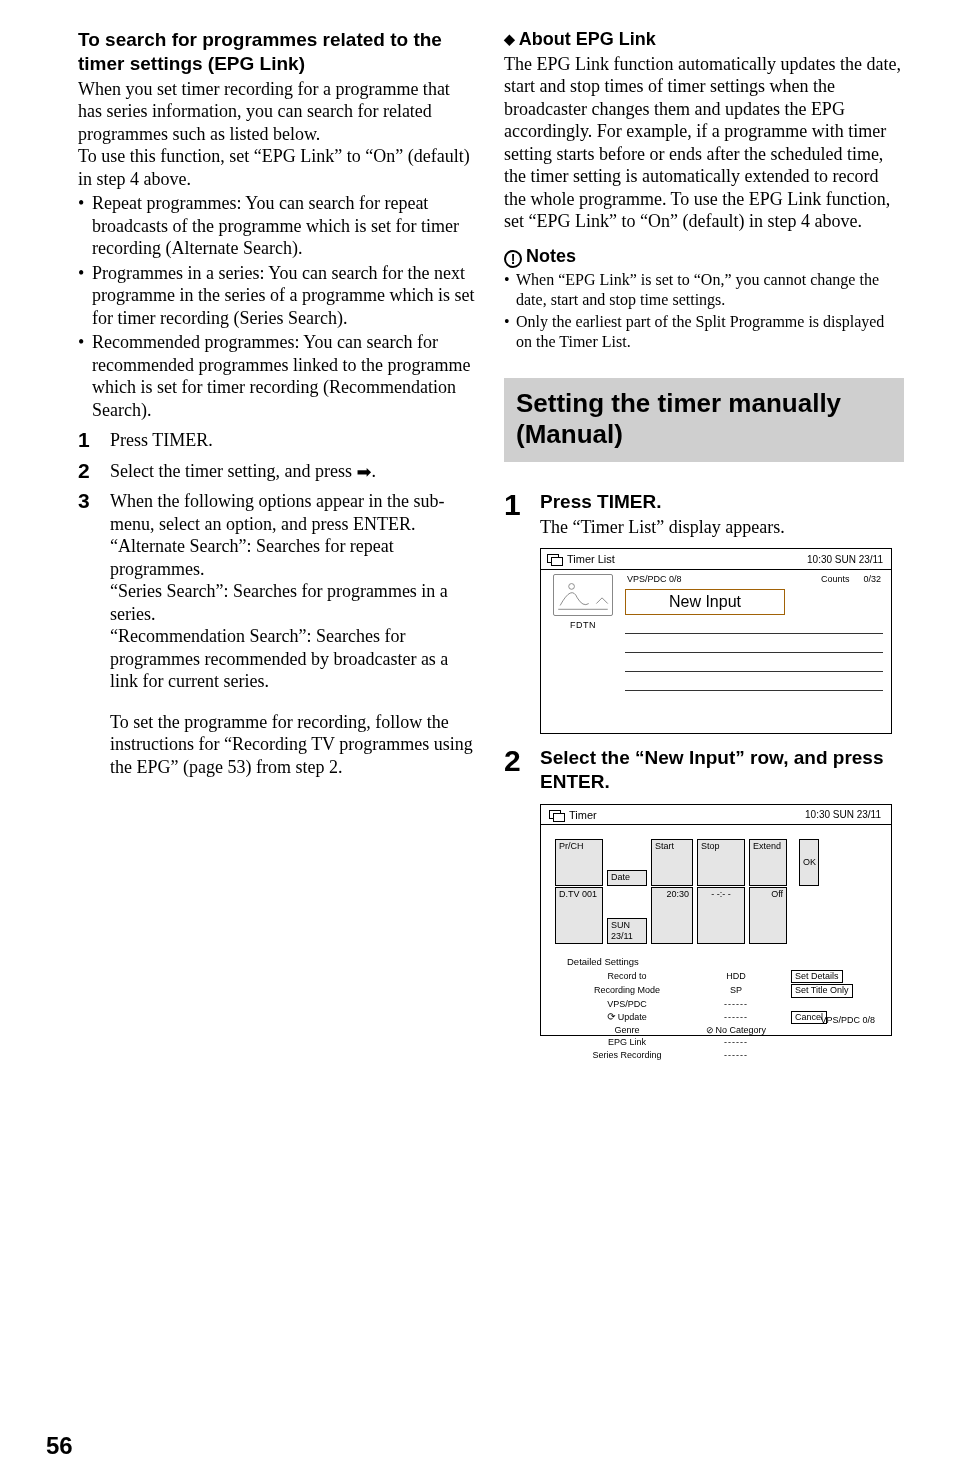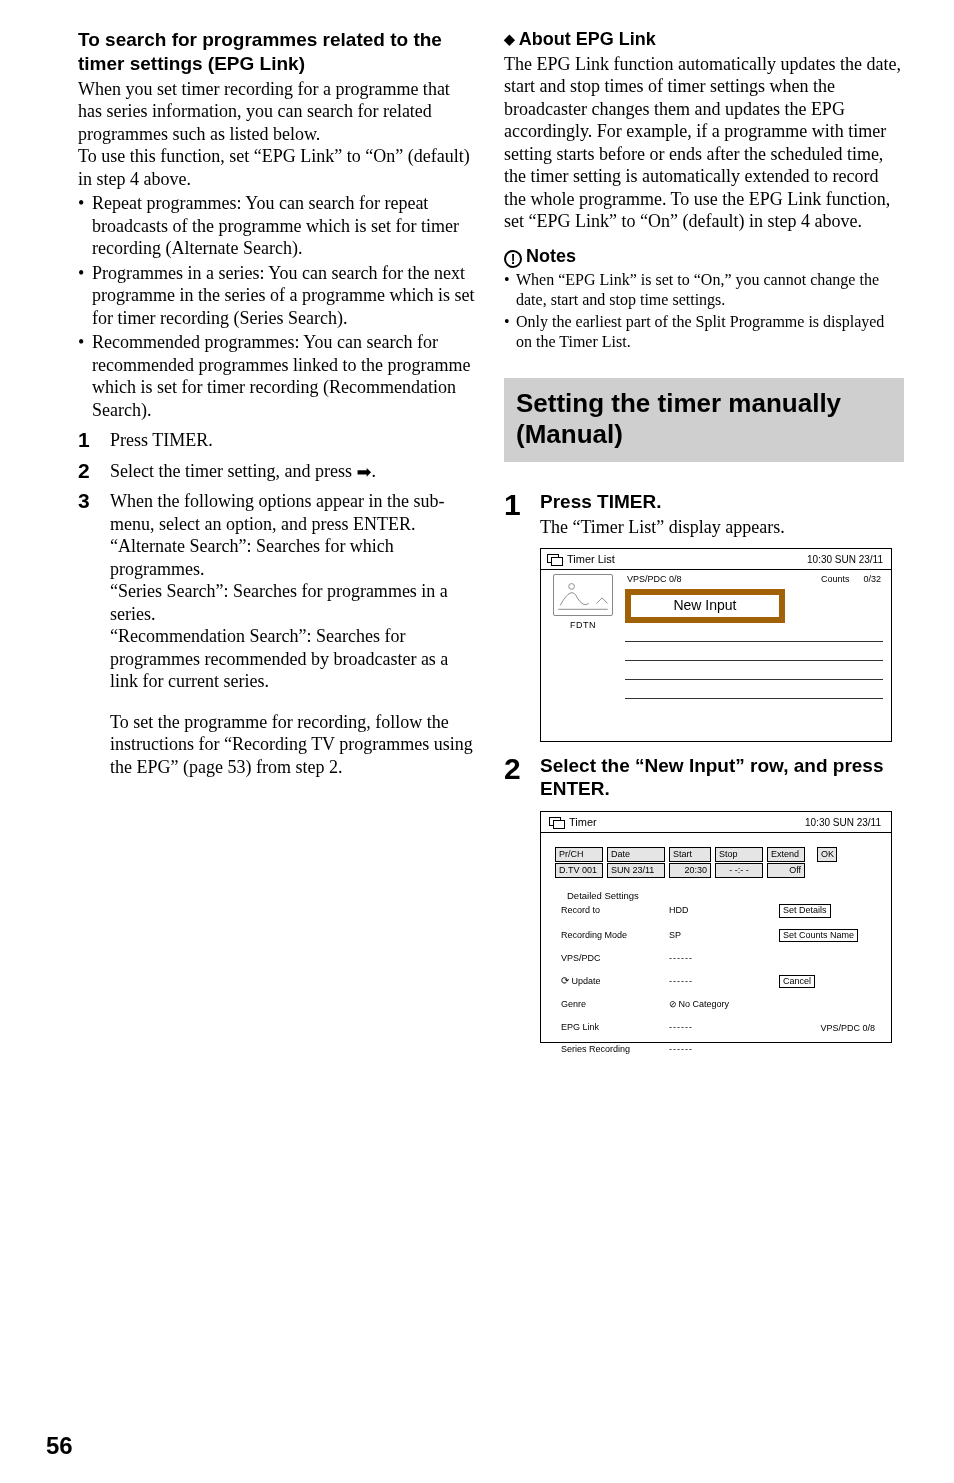--- a/index.html
+++ b/index.html
@@ -92,35 +92,35 @@
   .ui-thumb {
     width: 60px; height: 42px; border: 1px solid #888; border-radius: 2px; background: #fff;
     position: relative; overflow: hidden;
   }
   .ui-thumb svg { width: 100%; height: 100%; }
   .ui-fdtn { font-size: 9px; letter-spacing: 0.5px; }
   .ui-rows { flex: 1; }
   .ui-toprow { display: flex; gap: 14px; font-size: 9px; padding: 0 2px 4px 2px; }
   .ui-toprow .sp { margin-left: auto; }
   .ui-newinput {
-    border: 6px solid #a16207; text-align: center; font-size: 14px; padding: 2px 0; width: 160px; margin-bottom: 6px;
+    border: 1px solid #a16207; text-align: center; font-size: 16px; padding: 2px 0; width: 160px; margin-bottom: 6px;
   }
   .ui-line { border-top: 1px solid #333; height: 1px; margin: 18px 0; }
   
   .ui-shot2 { height: 232px; position: relative; }
   .ui-shot2 .ui-head { padding: 4px 10px 2px 8px; }
   .ui2-body { padding: 14px 14px 10px 14px; font-size: 9.5px; }
   .ui2-row1 { display: flex; gap: 4px; margin-bottom: 2px; }
   .ui2-cell, .ui2-cell-b { border: 1px solid #000; padding: 1px 3px; font-size: 9px; text-align: left; }
   .ui2-cell { background: #e5e5e5; }
-  .ui2-row1 .c1 { width: 48px; } .ui2-row1 .c2 { width: 58px; }
+  .ui2-row1 .c1 { width: 48px; } .ui2-row1 .c2 { width: 40px; margin-top: 31px; }
   .ui2-row1 .c3 { width: 42px; } .ui2-row1 .c4 { width: 48px; }
   .ui2-row1 .c5 { width: 38px; } .ui2-row1 .c6 { width: 20px; margin-left: 8px; }
   .ui2-detailed { margin-top: 12px; margin-left: 12px; font-size: 9.5px; }
-  .ui2-grid { display: grid; grid-template-columns: 108px 110px 90px; row-gap: 11px; font-size: 9px; margin-top: 2px; margin-left: 6px; align-items: center; }
+  .ui2-grid { display: grid; grid-template-columns: 108px 110px 90px; row-gap: 1px; font-size: 9px; margin-top: 2px; margin-left: 18px; align-items: center; text-align: center; }
   .ui2-grid .lab { }
   .ui2-grid .val { }
   .ui2-grid .btn { border: 1px solid #000; padding: 0 3px; font-size: 9px; justify-self: start; }
   .ui2-grid .dots { letter-spacing: 1px; }
   .ui2-update::before { content: "⟳"; font-size: 10px; margin-right: 2px; display: inline-block; }
   .ui2-nocategory::before { content: "⊘"; font-size: 9px; margin-right: 2px; }
   .ui2-foot { position: absolute; right: 16px; bottom: 8px; font-size: 9px; }
   .page-number {
     position: absolute;
     left: 46px;
@@ -154,21 +154,21 @@
     <div class="step">
       <div class="step-num">2</div>
       <div class="step-body">
         <span>Select the timer setting, and press </span><span class="arrow-icon">➡</span><span>.</span>
       </div>
     </div>
     <div class="step">
       <div class="step-num">3</div>
       <div class="step-body">
         <p>When the following options appear in the sub-menu, select an option, and press ENTER.</p>
-        <p>“Alternate Search”: Searches for which programmes.</p>
+        <p>“Alternate Search”: Searches for repeat programmes.</p>
         <p>“Series Search”: Searches for programmes in a series.</p>
         <p>“Recommendation Search”: Searches for programmes recommended by broadcaster as a link for current series.</p>
         <p style="margin-top: 18px">To set the programme for recording, follow the instructions for “Recording TV programmes using the EPG” (page 53) from step 2.</p>
       </div>
     </div>
   </div>
 
   <div class="col">
     <div class="subhead-diamond">
       <span class="diamond">◆</span><span>About EPG Link</span>
@@ -265,21 +265,21 @@
         </div>
 
         <div class="ui2-detailed">Detailed Settings</div>
         <div class="ui2-grid">
           <div class="lab">Record to</div>
           <div class="val">HDD</div>
           <div class="btn">Set Details</div>
 
           <div class="lab">Recording Mode</div>
           <div class="val">SP</div>
-          <div class="btn" style="grid-row: span 1">Set Counts Name</div>
+          <div class="btn" style="grid-row: span 1">Set Title Only</div>
 
           <div class="lab">VPS/PDC</div>
           <div class="val dots">------</div>
           <div></div>
 
           <div class="lab ui2-update"><span>Update</span></div>
           <div class="val dots">------</div>
           <div class="btn">Cancel</div>
 
           <div class="lab">Genre</div>

